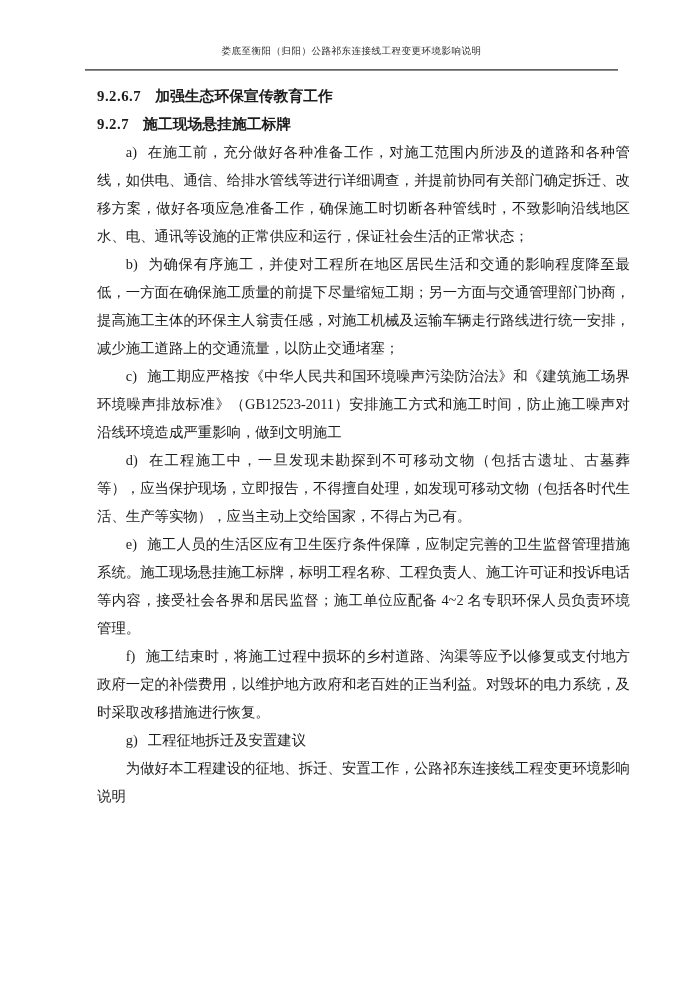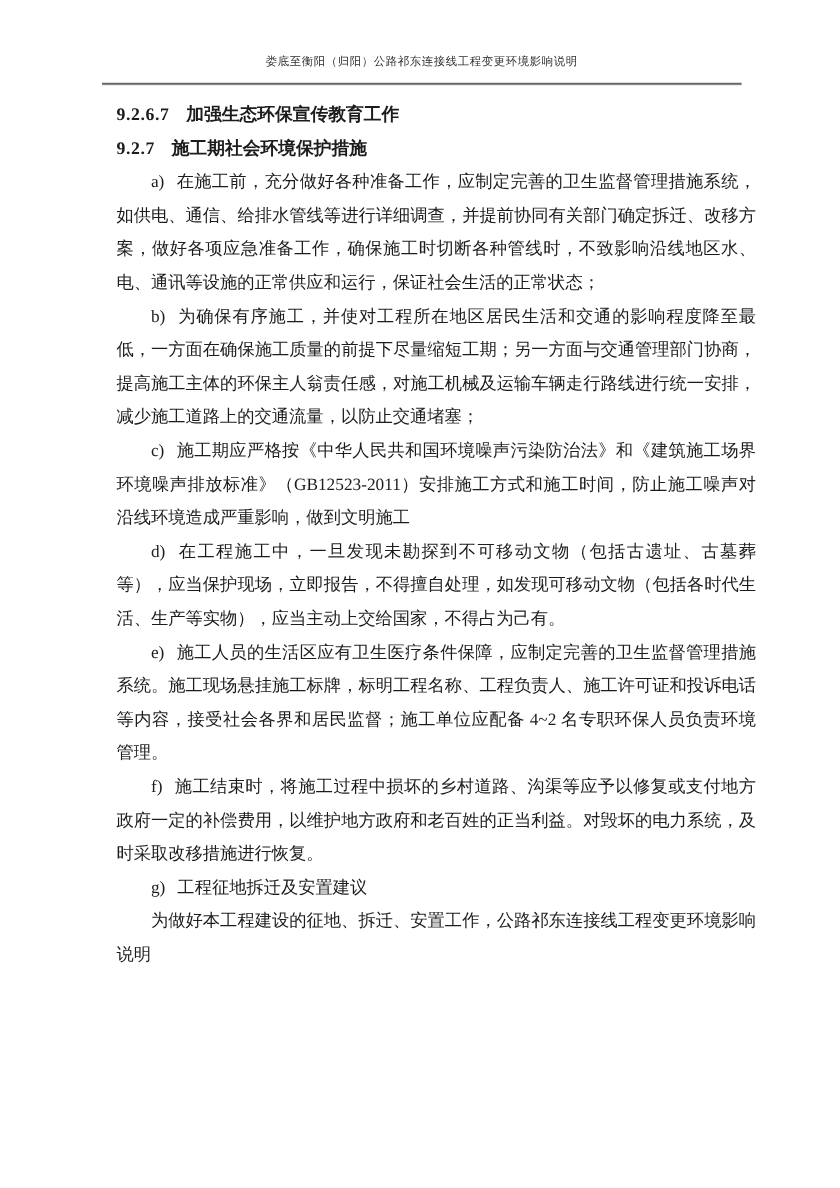--- a/index.html
+++ b/index.html
@@ -86,25 +86,25 @@
   <div class="header-rule"></div>
 
   <div class="content">
 
     <h2 class="section-heading">
       <span class="sec-num">9.2.6.7</span><span>加强生态环保宣传教育工作</span>
     </h2>
 
 
     <h2 class="section-heading">
-      <span class="sec-num">9.2.7</span><span>施工期社会环境保护措施</span>
+      <span class="sec-num">9.2.7</span><span>施工现场悬挂施工标牌</span>
     </h2>
 
     <p class="list-para">
-      <span class="item-label">a)</span><span>在施工前，充分做好各种准备工作，应制定完善的卫生监督管理措施系统，如供电、通信、给排水管线等进行详细调查，并提前协同有关部门确定拆迁、改移方案，做好各项应急准备工作，确保施工时切断各种管线时，不致影响沿线地区水、电、通讯等设施的正常供应和运行，保证社会生活的正常状态；</span>
+      <span class="item-label">a)</span><span>在施工前，充分做好各种准备工作，对施工范围内所涉及的道路和各种管线，如供电、通信、给排水管线等进行详细调查，并提前协同有关部门确定拆迁、改移方案，做好各项应急准备工作，确保施工时切断各种管线时，不致影响沿线地区水、电、通讯等设施的正常供应和运行，保证社会生活的正常状态；</span>
     </p>
 
     <p class="list-para">
       <span class="item-label">b)</span><span>为确保有序施工，并使对工程所在地区居民生活和交通的影响程度降至最低，一方面在确保施工质量的前提下尽量缩短工期；另一方面与交通管理部门协商，提高施工主体的环保主人翁责任感，对施工机械及运输车辆走行路线进行统一安排，减少施工道路上的交通流量，以防止交通堵塞；</span>
     </p>
 
     <p class="list-para">
       <span class="item-label">c)</span><span>施工期应严格按《中华人民共和国环境噪声污染防治法》和《建筑施工场界环境噪声排放标准》（GB12523-2011）安排施工方式和施工时间，防止施工噪声对沿线环境造成严重影响，做到文明施工</span>
     </p>
 

